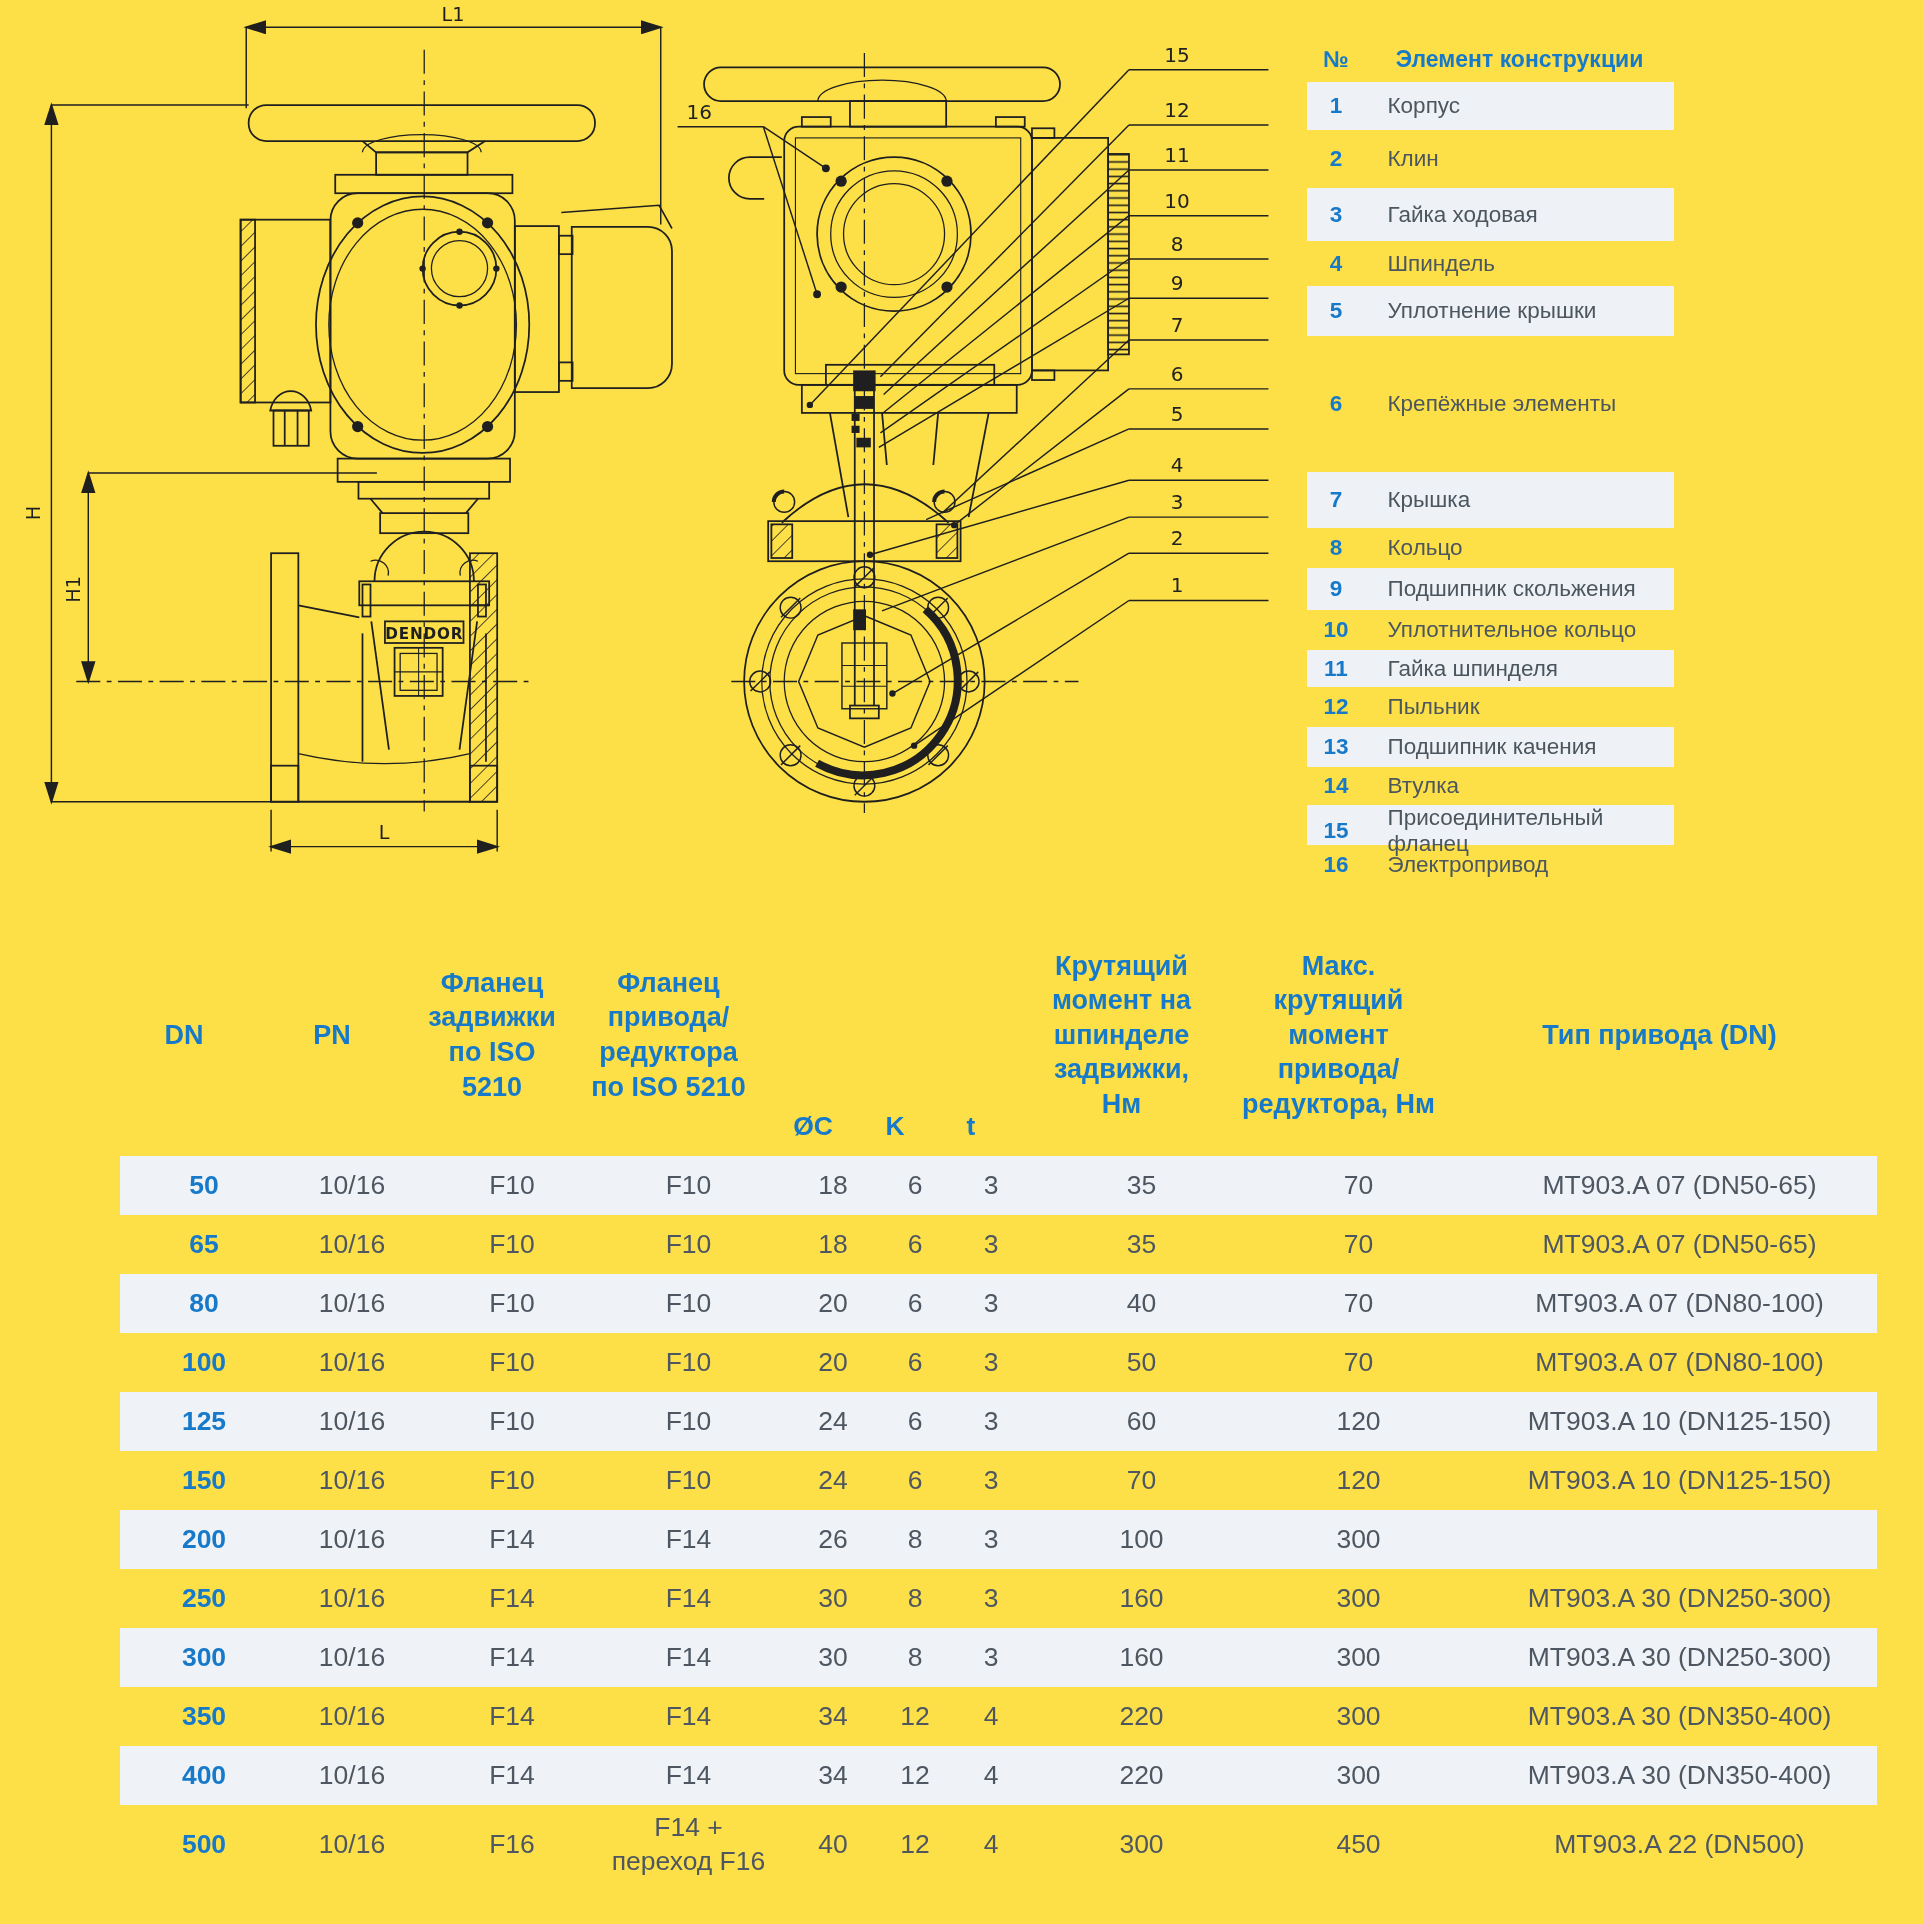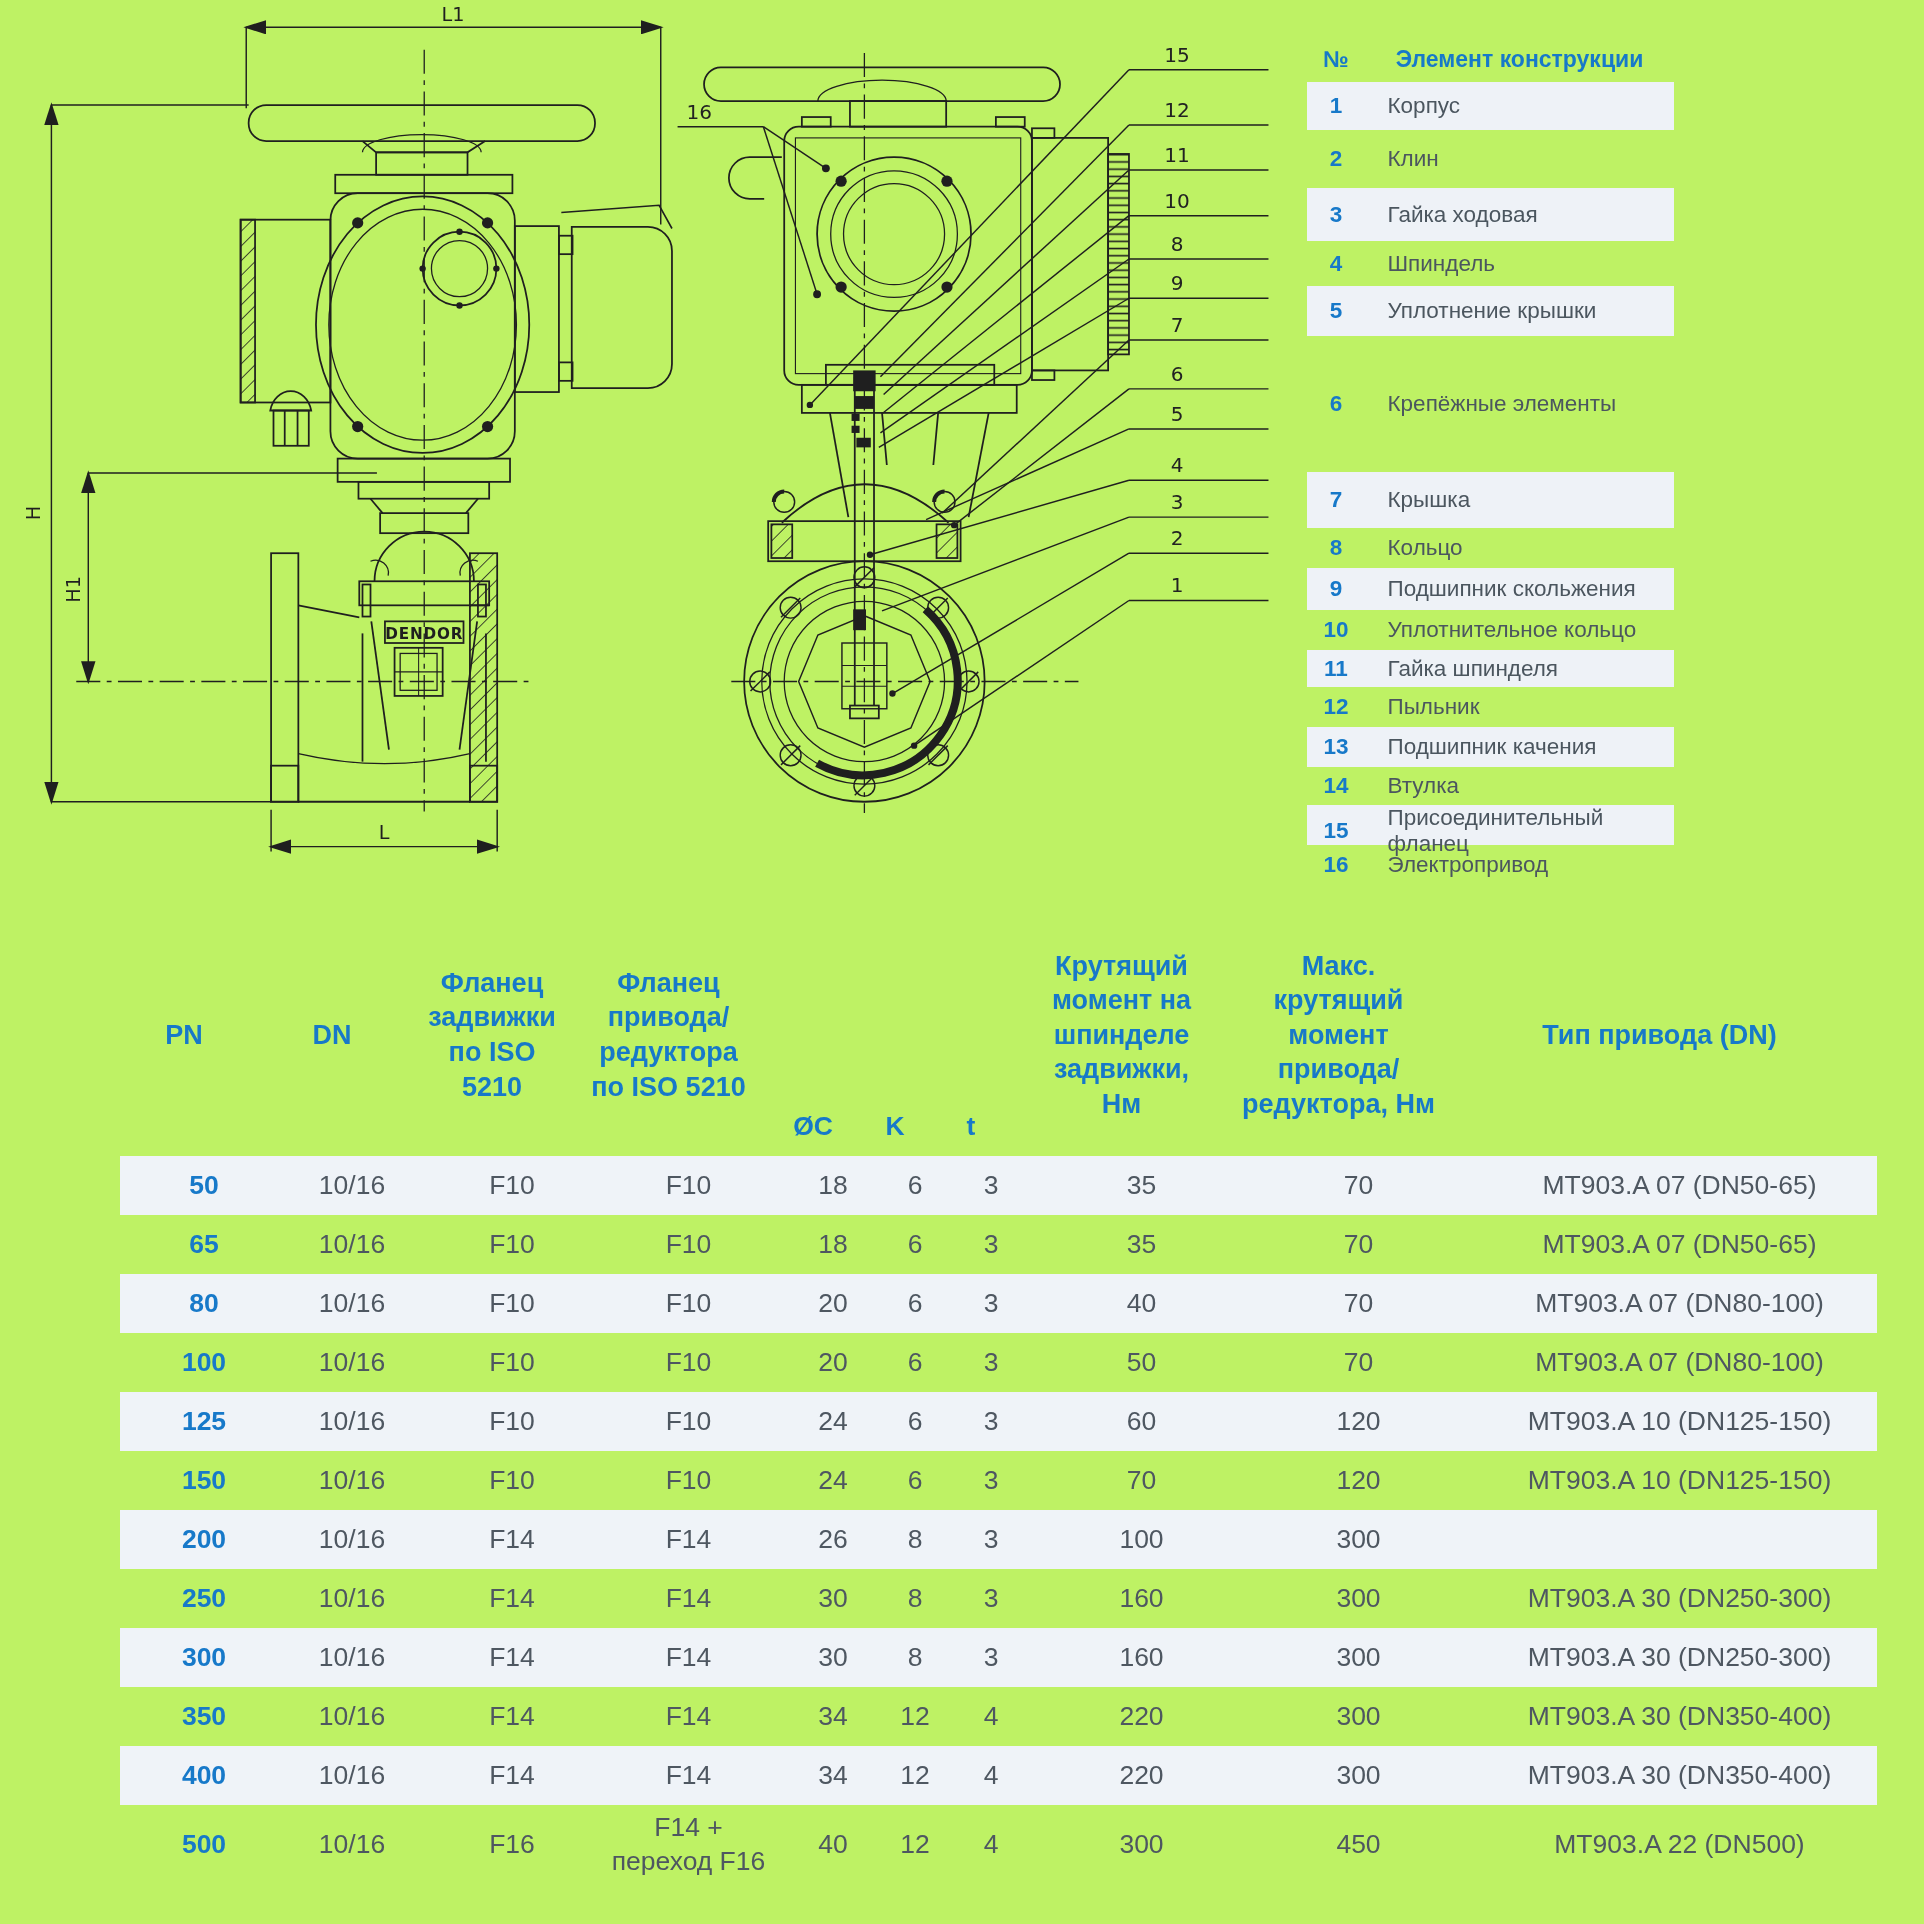--- a/index.html
+++ b/index.html
@@ -1,16 +1,16 @@
 <!DOCTYPE html>
 <html style="font-size:13px"><head>
 <meta charset="utf-8">
 <style>
   html,body{margin:0;padding:0;background:#fff;}
-  #canvas{position:relative;width:1925px;height:1925px;background:#bef264;
+  #canvas{position:relative;width:1925px;height:1925px;background:#fde047;
           font-family:"Liberation Sans","DejaVu Sans",sans-serif;overflow:hidden;}
   
   #drawing-svg{position:absolute;left:0;top:0;}
   
   .parts-table{position:absolute;left:1307px;top:37px;width:367px;}
   .parts-header{display:grid;grid-template-columns:58px 1fr;height:45px;align-items:center;}
   .parts-header .ph-num{color:#1779c9;font-weight:bold;font-size:23px;text-align:center;}
   .parts-header .ph-name{color:#1779c9;font-weight:bold;font-size:23px;text-align:center;}
   .parts-rows > div{display:grid;grid-template-columns:58px 22.5px 1fr;align-items:center;}
   .parts-rows > div:nth-of-type(odd){background:#eef2f7;}
@@ -399,22 +399,22 @@
         <div>
           <div class="pr-num">16</div>
           <div></div>
           <div class="pr-name">Электропривод</div>
         </div>
       </div>
   </div>
 
   <div class="spec-table">
     <div class="spec-grid spec-header">
+      <div class="hcell">DN</div>
       <div class="hcell">PN</div>
-      <div class="hcell">DN</div>
       <div class="hcell">Фланец
 задвижки
 по ISO 5210</div>
       <div class="hcell">Фланец
 привода/
 редуктора
 по ISO 5210</div>
       <div class="hsub" style="grid-column:5">ØC</div>
       <div class="hsub" style="grid-column:6">K</div>
       <div class="hsub" style="grid-column:7">t</div>

